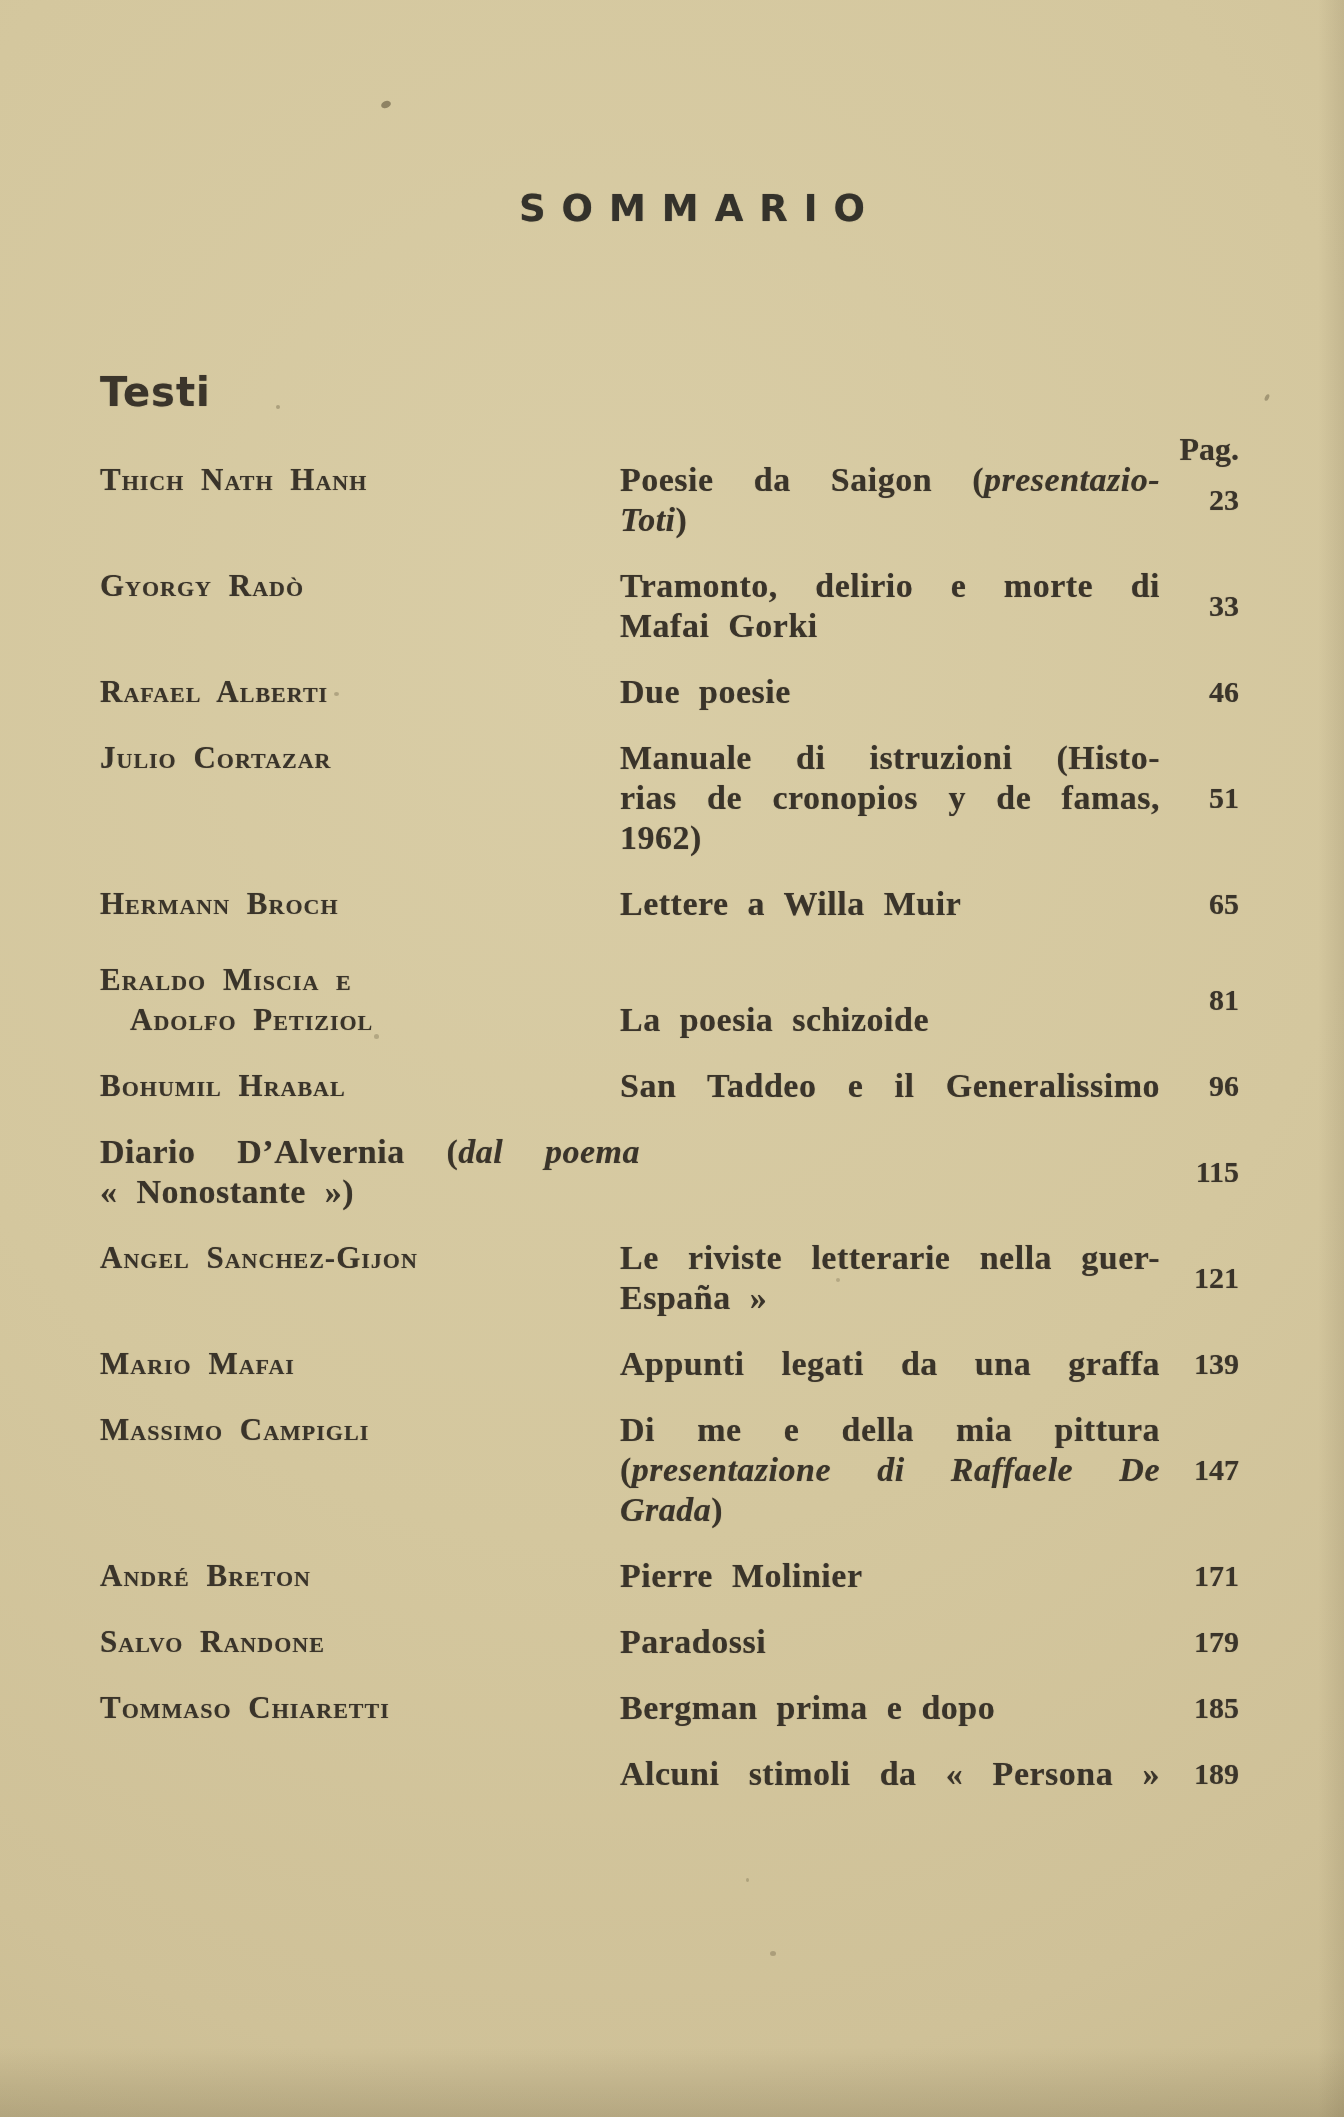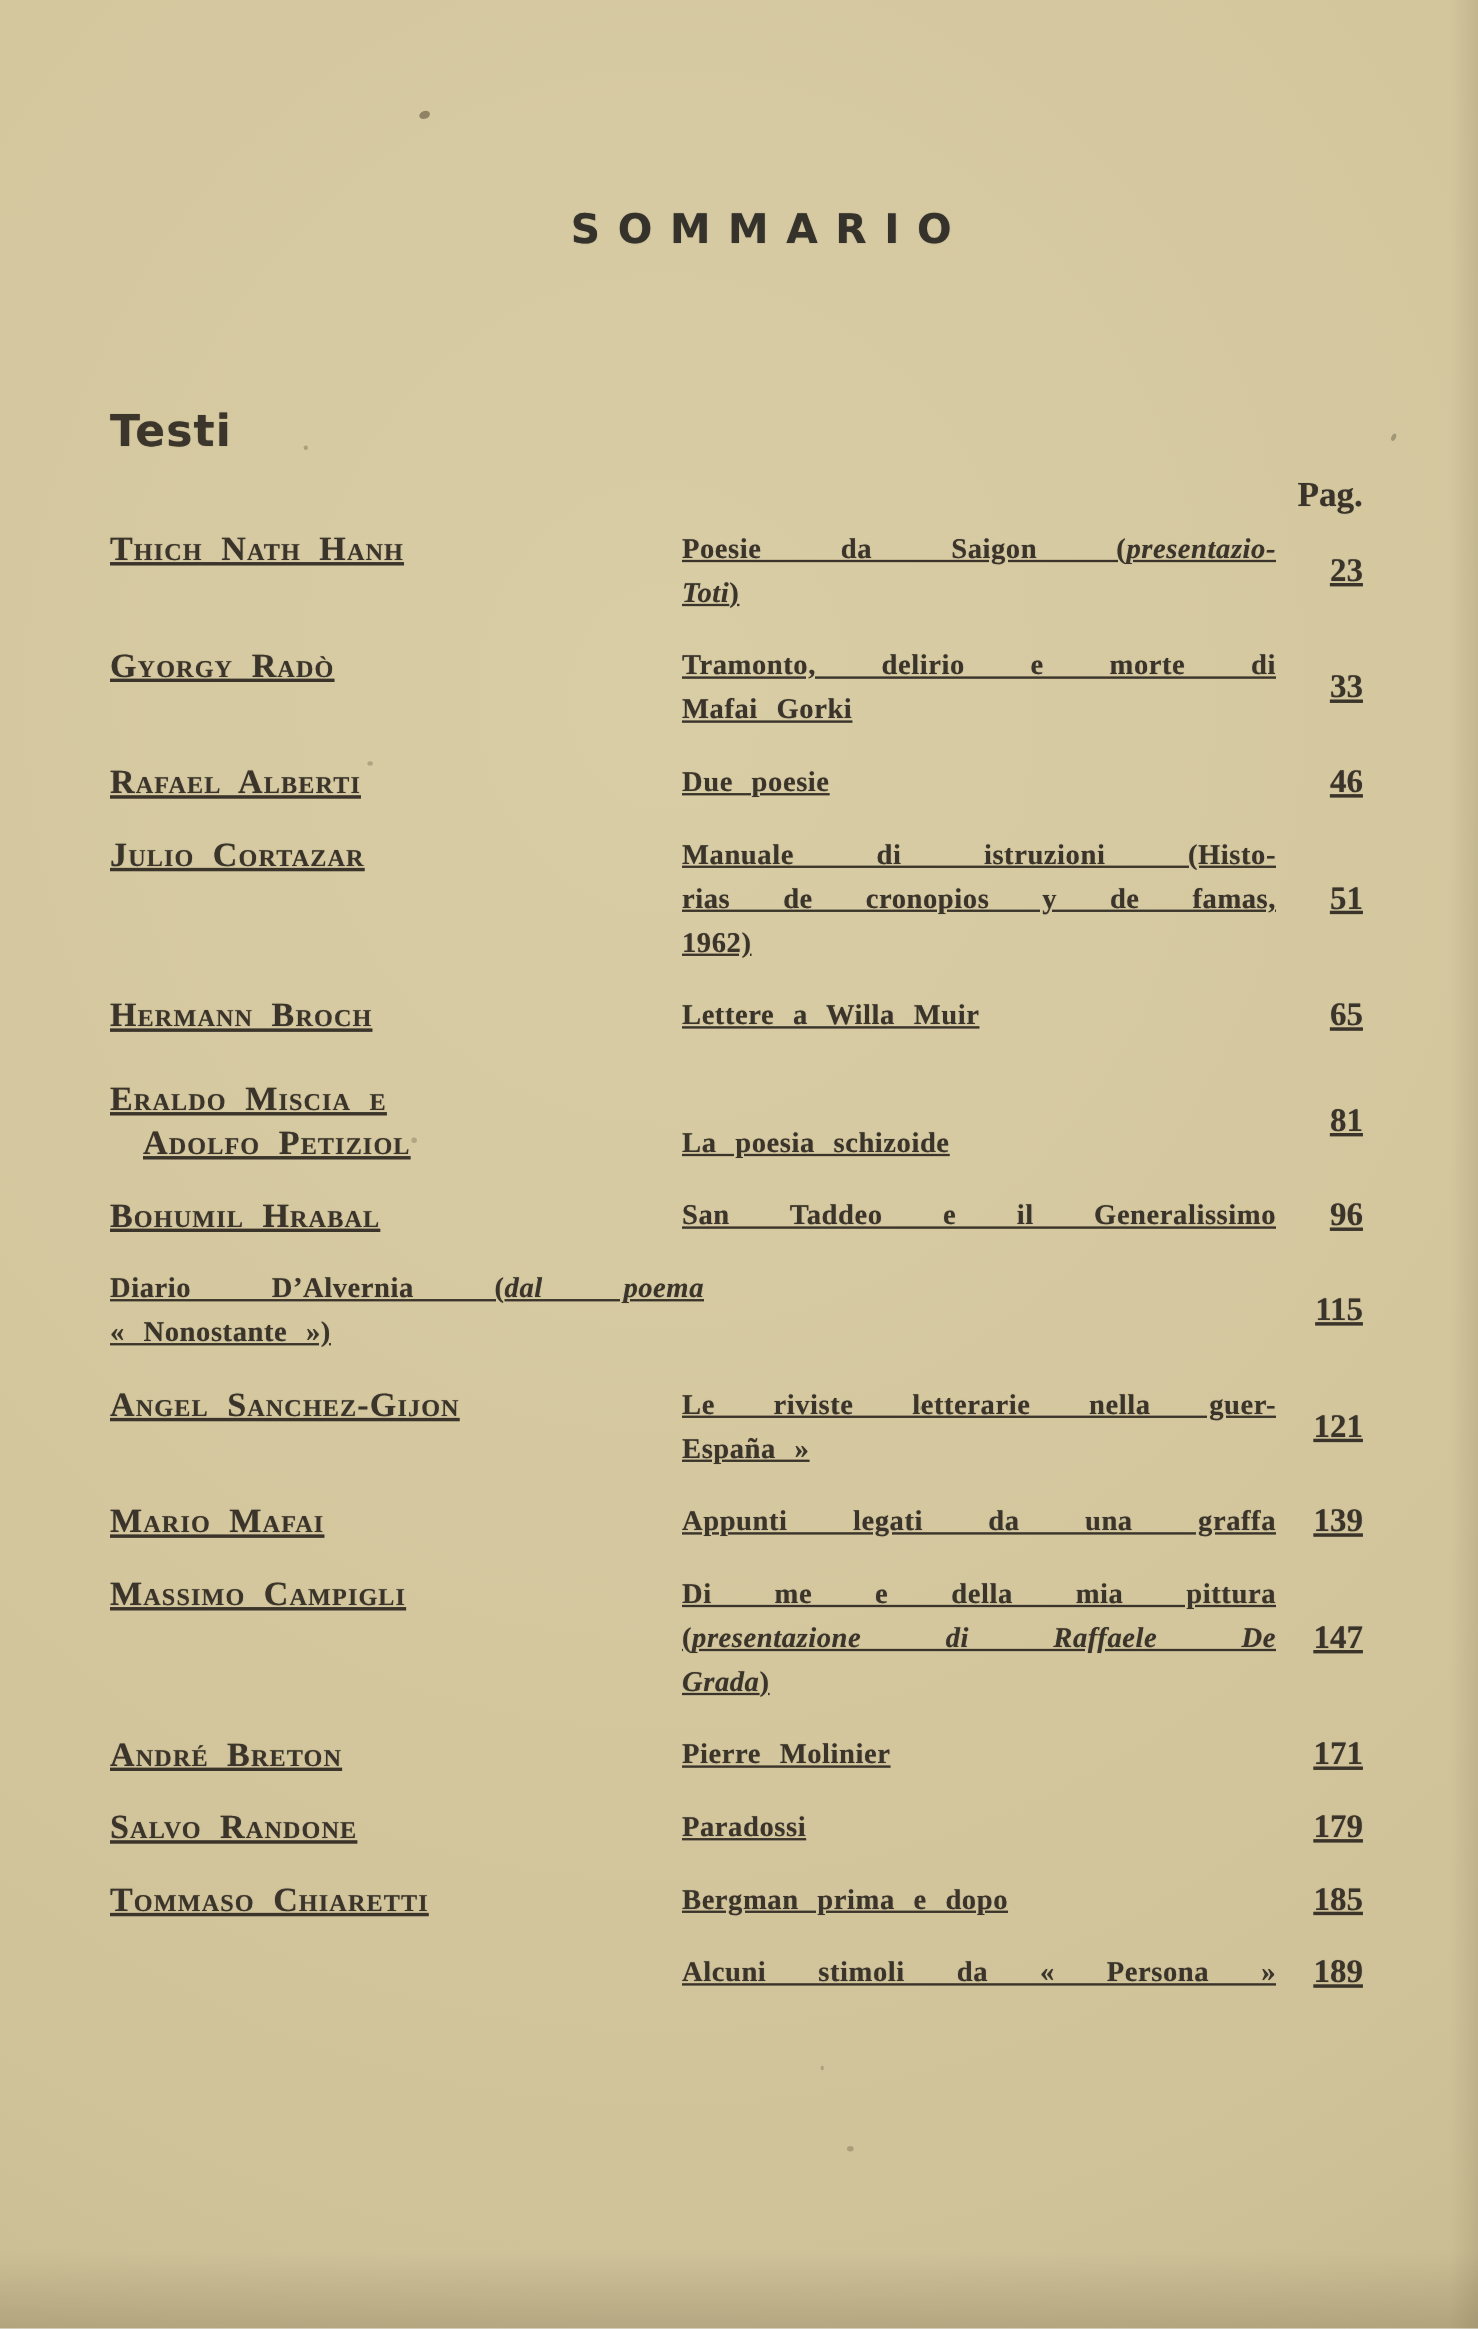--- a/index.html
+++ b/index.html
@@ -28,29 +28,29 @@
   .testi{
     position:absolute;top:336px;left:100px;
     font-family:"DejaVu Sans",sans-serif;font-weight:700;font-size:40px;
     letter-spacing:1px;color:#3b352b;text-shadow:0 0 1px rgba(59,53,43,.5);
   }
   .pag-header{
     position:absolute;top:431px;right:105px;
     font-weight:700;font-size:32px;color:#3a342a;
     text-shadow:0 0 1px rgba(58,52,42,.45);
   }
-  .toc{position:absolute;top:479px;left:100px;right:105px;color:#3a342a;text-decoration:underline;}
+  .toc{position:absolute;top:460px;left:100px;right:105px;color:#3a342a;}
   .entry{display:flex;align-items:flex-start;margin-bottom:26px;
     text-shadow:0 0 1px rgba(58,52,42,.45);}
   .entry.bottom{align-items:flex-end;margin-top:36px;}
   .author{width:520px;flex:none;
     font-variant:small-caps;font-weight:700;font-size:31px;line-height:40px;
     letter-spacing:1px;word-spacing:8px;}
   .author-line.indent{padding-left:30px;}
-  .title{width:540px;flex:none;font-weight:700;font-size:26px;line-height:40px;
+  .title{width:540px;flex:none;font-weight:700;font-size:34px;line-height:40px;
     letter-spacing:.5px;word-spacing:10px;}
   .line.fill{text-align:justify;text-align-last:justify;}
   .it{font-style:italic;}
   .pnum{flex:1;align-self:stretch;display:flex;align-items:center;
     justify-content:flex-end;font-weight:700;font-size:30px;line-height:40px;}
 
   .speck{position:absolute;background:rgba(72,62,40,.5);border-radius:50%;}
   .s1{left:381px;top:101px;width:10px;height:7px;transform:rotate(-20deg);}
   .s2{left:1265px;top:394px;width:4px;height:7px;transform:rotate(25deg);opacity:.7;}
   .s3{left:276px;top:405px;width:4px;height:4px;opacity:.6;}

